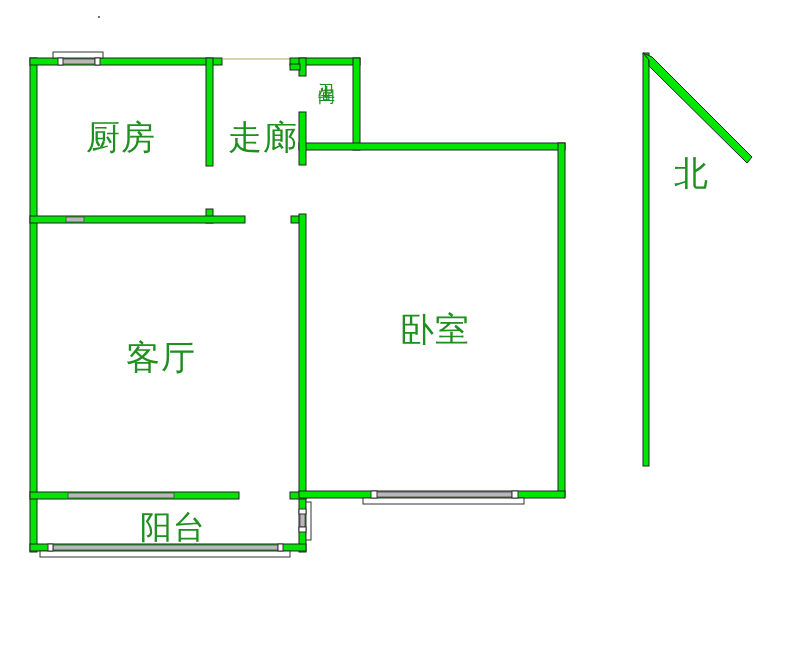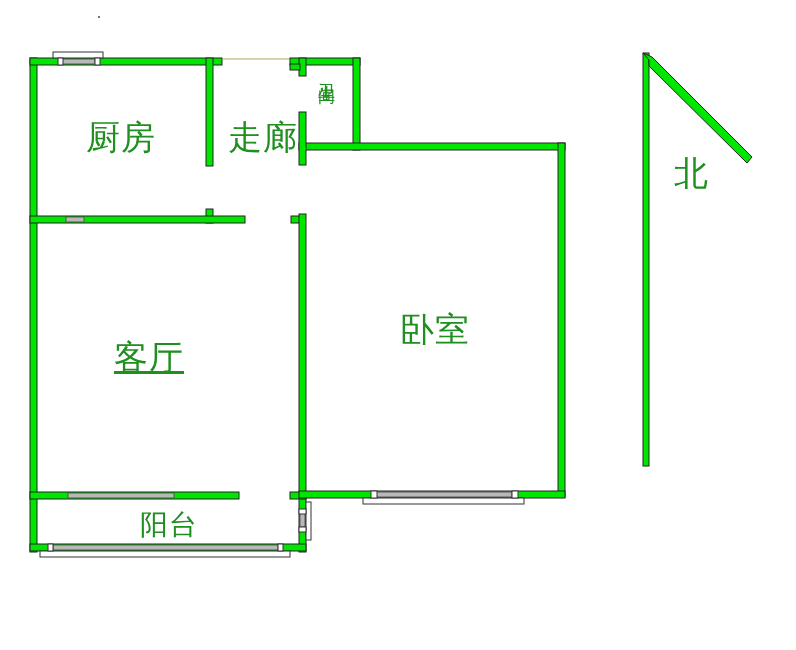--- a/index.html
+++ b/index.html
@@ -80,16 +80,16 @@
 
   <g>
     <rect class="wall" x="643" y="53" width="6" height="413"></rect>
     <polygon class="wall" points="643,53 652,57 752,157 747,163 649,66 649,60"></polygon>
   </g>
 </svg>
 
 <div class="room-label" style="left:86px; top:120px;">厨房</div>
 <div class="room-label" style="left:228px; top:120px;">走廊</div>
 <div class="room-label small vert" style="left:318px; top:70px;">卫生间</div>
-<div class="room-label" style="left:114px; top:340px;text-decoration:underline;">客厅</div>
+<div class="room-label" style="left:126px; top:340px;">客厅</div>
 <div class="room-label" style="left:400px; top:298px;margin-top:14px;">卧室</div>
-<div class="room-label" style="left:140px; top:511px; font-size:28px;">阳台</div>
+<div class="room-label" style="left:140px; top:511px; font-size:32px;">阳台</div>
 <div class="room-label" style="left:674px; top:156px;">北</div>
 
 </body></html>

